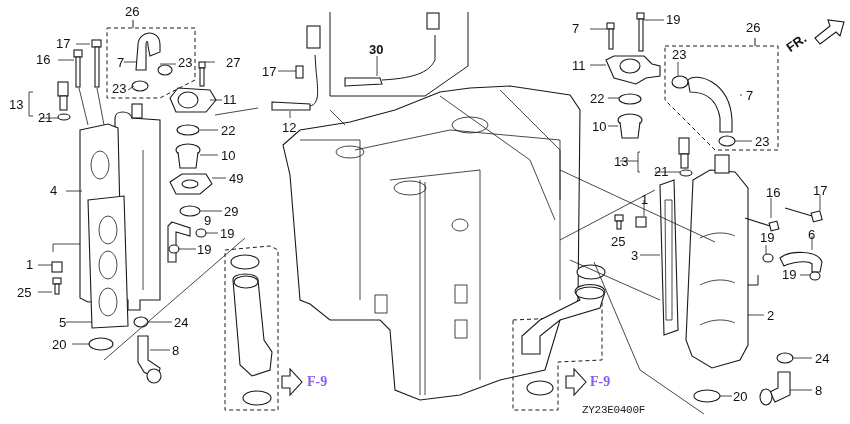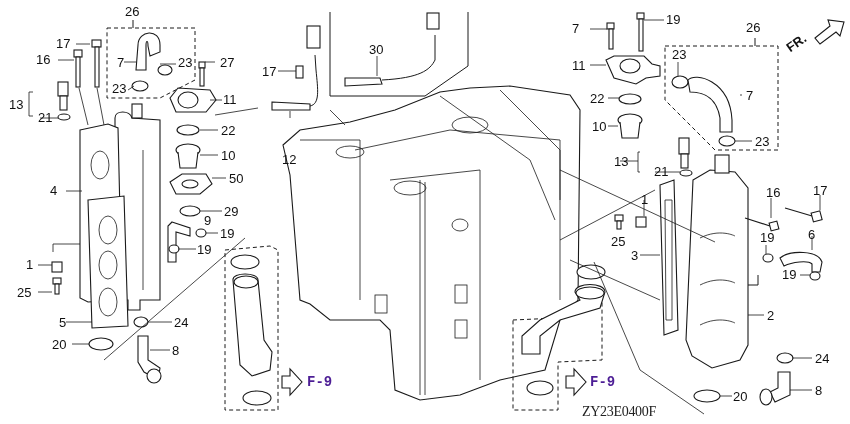--- a/index.html
+++ b/index.html
@@ -1,20 +1,20 @@
 <!DOCTYPE html>
 <html><head>
 <meta charset="utf-8">
 <style>
   html, body { margin: 0; padding: 0; background: #ffffff; }
   body { width: 850px; height: 424px; overflow: hidden; position: relative; font-family: "Liberation Sans", sans-serif; }
   #diagram { position: absolute; left: 0; top: 0; width: 850px; height: 424px; }
   .lbl { position: absolute; font-family: "Liberation Sans", sans-serif; font-size: 13px; color: #111; line-height: 1; white-space: nowrap; }
-  .ref { position: absolute; font-family: Liberation Mono, monospace; font-weight: bold; font-size: 14px; color: #4c1d95; line-height: 1; }
-  .code { position: absolute; font-family: Liberation Serif, serif; font-size: 14px; color: #222; letter-spacing: -0.3px; }
+  .ref { position: absolute; font-family: Liberation Serif, serif; font-weight: bold; font-size: 14px; color: #8b5cf6; line-height: 1; }
+  .code { position: absolute; font-family: Liberation Mono, monospace; font-size: 11px; color: #222; letter-spacing: -0.3px; }
   .fr { position: absolute; font-family: "Liberation Sans", sans-serif; font-weight: bold; font-size: 13px; color: #111; transform: rotate(-35deg); transform-origin: left bottom; }
   svg .ln { stroke: #1a1a1a; stroke-width: 1; fill: none; }
   svg .part { stroke: #1a1a1a; stroke-width: 1.1; fill: #ffffff; }
   svg .dash { stroke: #1a1a1a; stroke-width: 1; fill: none; stroke-dasharray: 4 3; }
   svg .thin { stroke: #1a1a1a; stroke-width: 0.8; fill: none; }
 </style>
 </head>
 <body>
 
 <svg id="diagram" viewBox="0 0 850 424" xmlns="http://www.w3.org/2000/svg">
@@ -289,42 +289,42 @@
     <line class="thin" x1="640" y1="370" x2="704" y2="414"></line>
   </g>
 </svg>
 
 <span class="lbl" style="left:125px;top:5px;">26</span>
 <span class="lbl" style="left:56px;top:37px;">17</span>
 <span class="lbl" style="left:36px;top:53px;">16</span>
 <span class="lbl" style="left:117px;top:56px;">7</span>
 <span class="lbl" style="left:178px;top:56px;">23</span>
 <span class="lbl" style="left:112px;top:82px;">23</span>
-<span class="lbl" style="left:220px;top:56px;">27</span>
+<span class="lbl" style="left:226px;top:56px;">27</span>
 <span class="lbl" style="left:9px;top:98px;">13</span>
 <span class="lbl" style="left:38px;top:111px;">21</span>
 <span class="lbl" style="left:223px;top:93px;">11</span>
 <span class="lbl" style="left:221px;top:124px;">22</span>
 <span class="lbl" style="left:221px;top:149px;">10</span>
-<span class="lbl" style="left:229px;top:172px;">50</span>
+<span class="lbl" style="left:229px;top:172px;">49</span>
 <span class="lbl" style="left:50px;top:184px;">4</span>
 <span class="lbl" style="left:224px;top:205px;text-align:center;">29</span>
 <span class="lbl" style="left:204px;top:214px;">9</span>
 <span class="lbl" style="left:220px;top:227px;">19</span>
 <span class="lbl" style="left:197px;top:243px;">19</span>
 <span class="lbl" style="left:26px;top:258px;">1</span>
 <span class="lbl" style="left:17px;top:286px;">25</span>
 <span class="lbl" style="left:59px;top:316px;">5</span>
 <span class="lbl" style="left:174px;top:316px;">24</span>
 <span class="lbl" style="left:52px;top:338px;">20</span>
 <span class="lbl" style="left:172px;top:344px;">8</span>
 
 <span class="lbl" style="left:262px;top:65px;">17</span>
-<span class="lbl" style="left:282px;top:121px;margin-top:32px;">12</span>
-<span class="lbl" style="left:369px;top:43px;">30</span>
+<span class="lbl" style="left:282px;top:121px;">12</span>
+<span class="lbl" style="left:369px;top:43px;font-weight:bold;">30</span>
 
 <span class="lbl" style="left:572px;top:22px;">7</span>
 <span class="lbl" style="left:666px;top:13px;">19</span>
 <span class="lbl" style="left:746px;top:21px;">26</span>
 <span class="lbl" style="left:572px;top:59px;">11</span>
 <span class="lbl" style="left:672px;top:48px;">23</span>
 <span class="lbl" style="left:746px;top:89px;">7</span>
 <span class="lbl" style="left:590px;top:92px;">22</span>
 <span class="lbl" style="left:592px;top:120px;">10</span>
 <span class="lbl" style="left:755px;top:135px;">23</span>

